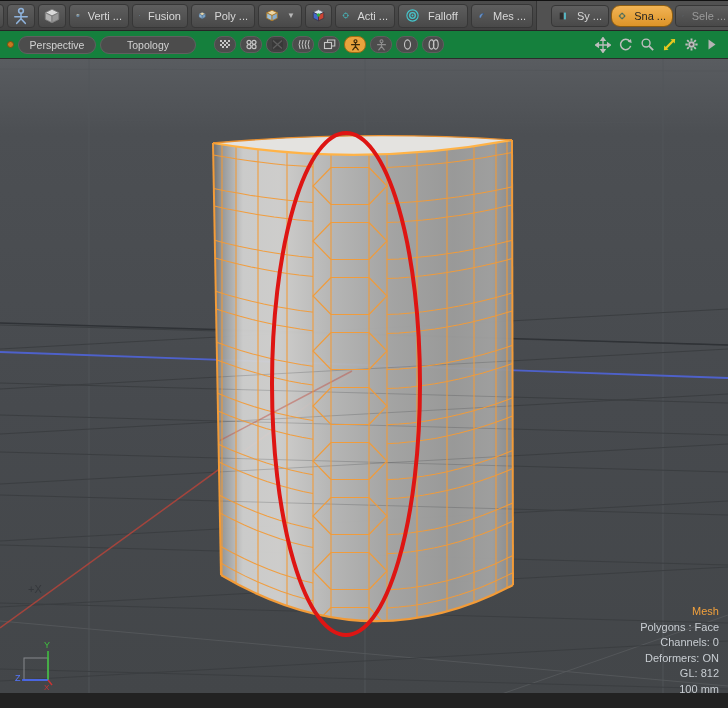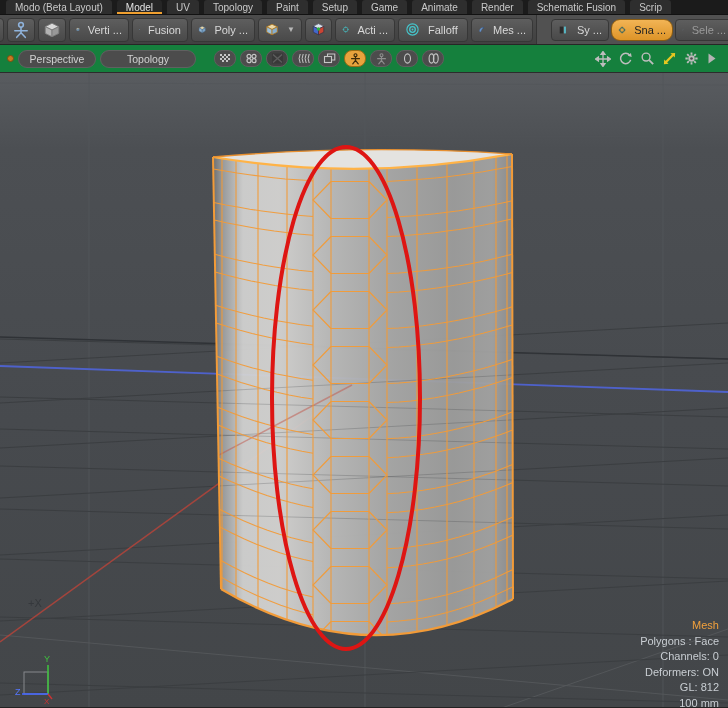--- a/index.html
+++ b/index.html
@@ -53,33 +53,20 @@
             background:linear-gradient(180deg,#595c60 0%,#4c4f53 12%,#474a4e 55%,#434649 100%);}
   .viewport svg.scene{position:absolute;left:0;top:0;}
   .vpinfo{position:absolute;right:9px;top:545px;text-align:right;
           font-size:11px;line-height:15.5px;color:#c9ced3;}
   .vpinfo .mesh{color:#f2a13c;}
 </style>
 </head>
 <body>
 <div id="app">
 
-  <div class="tabbar">
-    <span class="tab">Modo (Beta Layout)</span>
-    <span class="tab active">Model</span>
-    <span class="tab">UV</span>
-    <span class="tab">Topology</span>
-    <span class="tab">Paint</span>
-    <span class="tab">Setup</span>
-    <span class="tab">Game</span>
-    <span class="tab">Animate</span>
-    <span class="tab">Render</span>
-    <span class="tab">Schematic Fusion</span>
-    <span class="tab">Scrip</span>
-  </div>
 
   <div class="toolbar">
     <button class="tbtn iconic sliver"></button>
 
     <button class="tbtn iconic">
       <svg width="18" height="18" viewBox="0 0 16 16">
         <g stroke="#8fb3dc" stroke-width="1.4" fill="none" stroke-linecap="round">
           <circle cx="8" cy="3.4" r="2.1"></circle>
           <path d="M8 5.6 L8 10.5 M2.5 8.6 L13.5 8.6 M8 10.5 L4.2 14.5 M8 10.5 L11.8 14.5"></path>
         </g>

